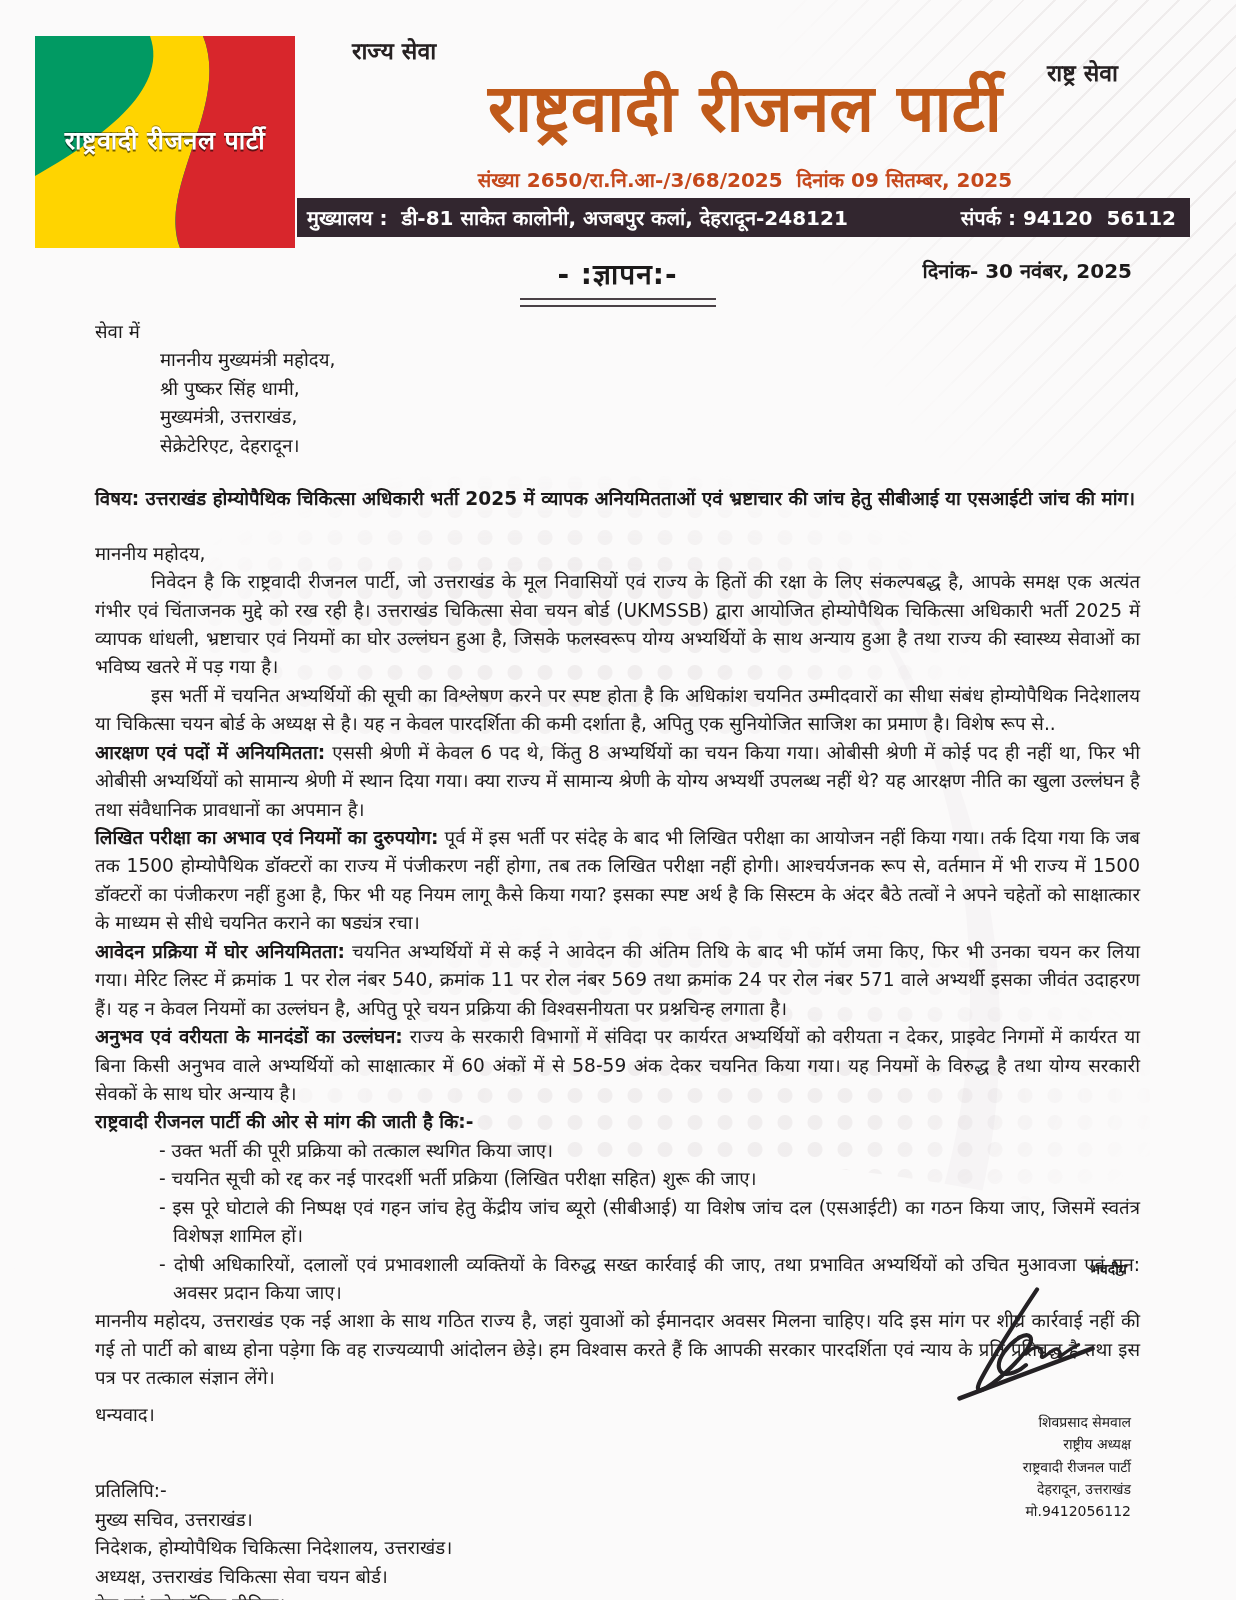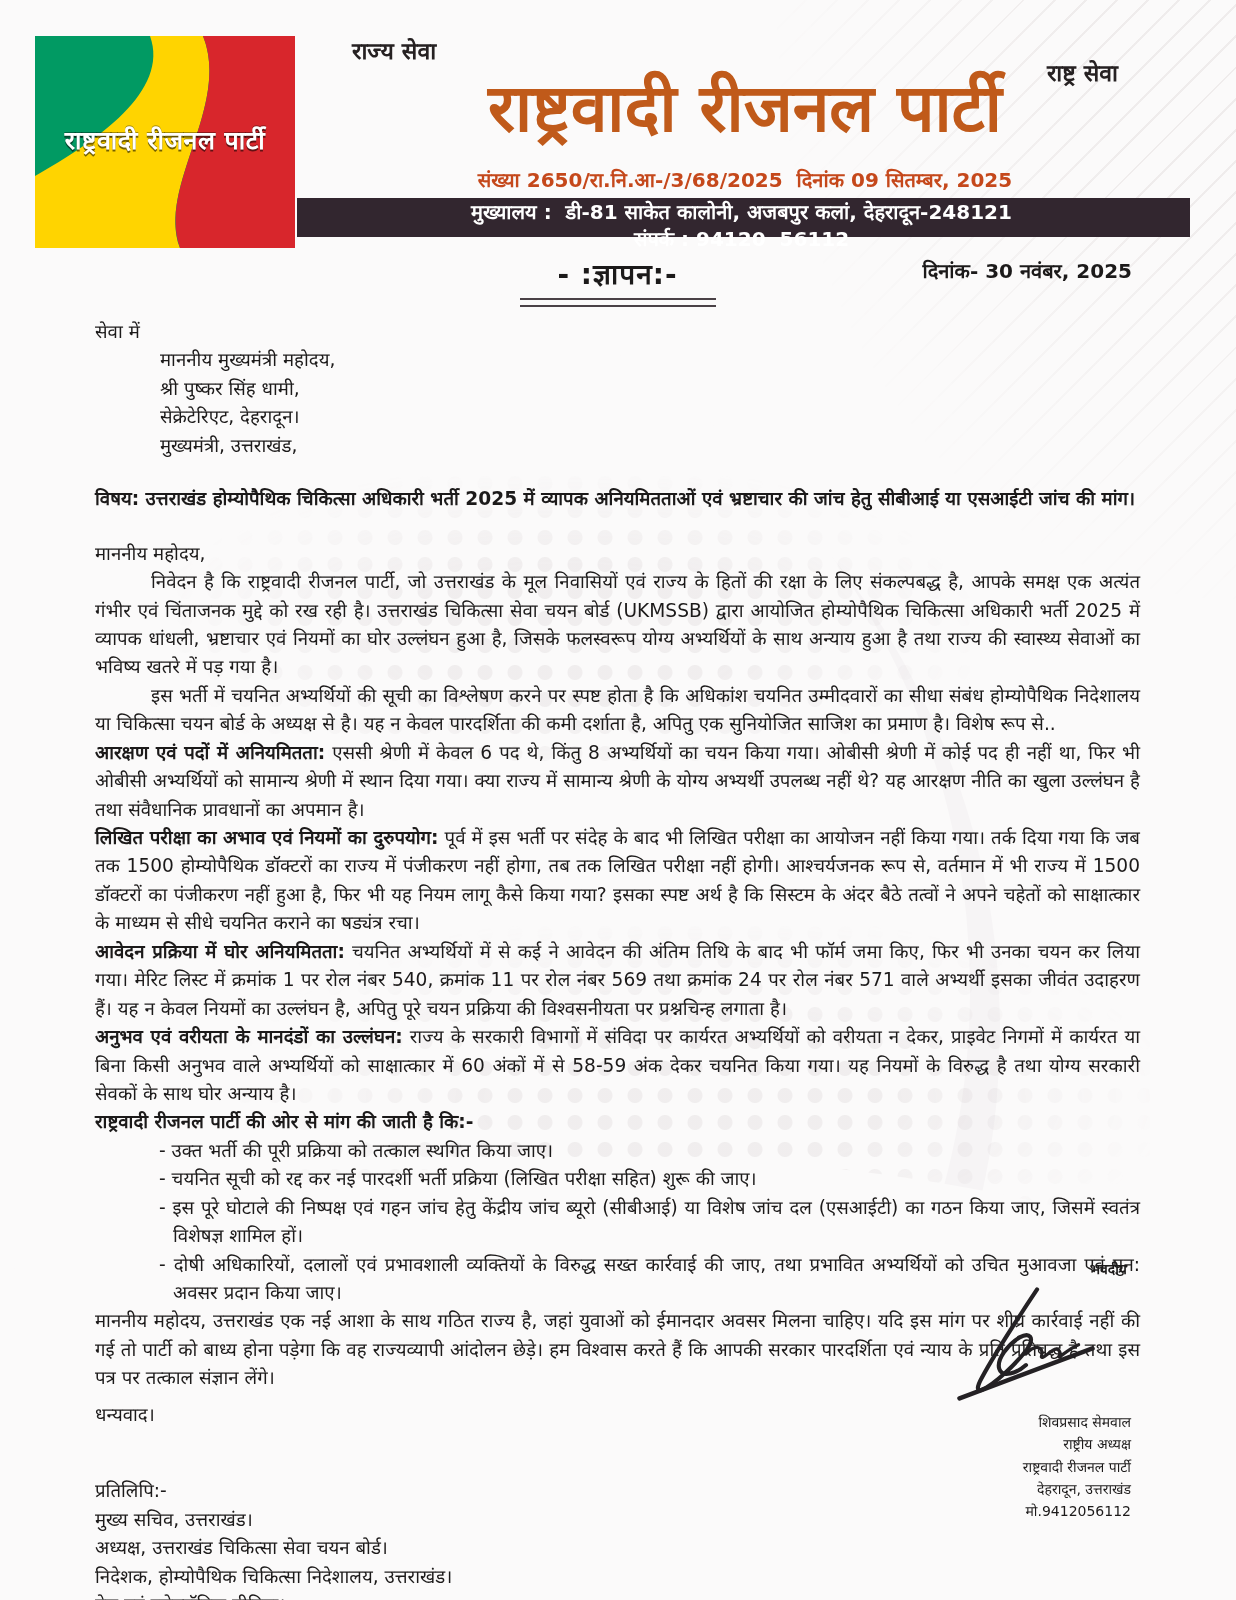--- a/index.html
+++ b/index.html
@@ -68,21 +68,21 @@
   }
   .ref-line{
     position:absolute;left:300px;width:890px;top:166px;
     text-align:center;font-size:20px;font-weight:bold;color:#c5481b;white-space:pre;
   }
   .hq-bar{
     position:absolute;left:297px;right:46px;top:198px;height:39px;
     background:#32262f;color:#fff;
     display:flex;align-items:center;justify-content:space-between;
     padding:0 14px 0 10px;box-sizing:border-box;
-    font-size:20px;font-weight:bold;white-space:pre;flex-direction:column;
+    font-size:20px;font-weight:bold;white-space:pre;
   }
   
   .letter-body{
     position:absolute;left:95px;right:96px;top:254px;
     font-size:18.6px;line-height:1.53;text-align:justify;
   }
   .memo-row{position:relative;height:46px;}
   .memo-title-wrap{position:absolute;left:0;right:0;text-align:center;top:0;}
   .memo-title{display:inline-block;font-size:28px;font-weight:bold;letter-spacing:1px;}
   .memo-underline{width:196px;height:5px;margin:1px auto 0;
@@ -145,22 +145,22 @@
         <span class="memo-title">- :ज्ञापन:-</span>
         <div class="memo-underline"></div>
       </div>
       <div class="memo-date">दिनांक- 30 नवंबर, 2025</div>
     </div>
 
     <div class="seva-mein">सेवा में</div>
     <div class="address">
       <div>माननीय मुख्यमंत्री महोदय,</div>
       <div>श्री पुष्कर सिंह धामी,</div>
+      <div>मुख्यमंत्री, उत्तराखंड,</div>
       <div>सेक्रेटेरिएट, देहरादून।</div>
-      <div>मुख्यमंत्री, उत्तराखंड,</div>
     </div>
 
     <div class="subject">विषय: उत्तराखंड होम्योपैथिक चिकित्सा अधिकारी भर्ती 2025 में व्यापक अनियमितताओं एवं भ्रष्टाचार की जांच हेतु सीबीआई या एसआईटी जांच की मांग।</div>
     <div class="salutation">माननीय महोदय,</div>
 
     <div class="para indent"><span class="lead"></span><span>निवेदन है कि राष्ट्रवादी रीजनल पार्टी, जो उत्तराखंड के मूल निवासियों एवं राज्य के हितों की रक्षा के लिए संकल्पबद्ध है, आपके समक्ष एक अत्यंत गंभीर एवं चिंताजनक मुद्दे को रख रही है। उत्तराखंड चिकित्सा सेवा चयन बोर्ड (UKMSSB) द्वारा आयोजित होम्योपैथिक चिकित्सा अधिकारी भर्ती 2025 में व्यापक धांधली, भ्रष्टाचार एवं नियमों का घोर उल्लंघन हुआ है, जिसके फलस्वरूप योग्य अभ्यर्थियों के साथ अन्याय हुआ है तथा राज्य की स्वास्थ्य सेवाओं का भविष्य खतरे में पड़ गया है।</span></div>
     <div class="para indent"><span class="lead"></span><span>इस भर्ती में चयनित अभ्यर्थियों की सूची का विश्लेषण करने पर स्पष्ट होता है कि अधिकांश चयनित उम्मीदवारों का सीधा संबंध होम्योपैथिक निदेशालय या चिकित्सा चयन बोर्ड के अध्यक्ष से है। यह न केवल पारदर्शिता की कमी दर्शाता है, अपितु एक सुनियोजित साजिश का प्रमाण है। विशेष रूप से..</span></div>
     <div class="para"><span class="lead">आरक्षण एवं पदों में अनियमितता:</span><span> एससी श्रेणी में केवल 6 पद थे, किंतु 8 अभ्यर्थियों का चयन किया गया। ओबीसी श्रेणी में कोई पद ही नहीं था, फिर भी ओबीसी अभ्यर्थियों को सामान्य श्रेणी में स्थान दिया गया। क्या राज्य में सामान्य श्रेणी के योग्य अभ्यर्थी उपलब्ध नहीं थे? यह आरक्षण नीति का खुला उल्लंघन है तथा संवैधानिक प्रावधानों का अपमान है।</span></div>
     <div class="para"><span class="lead">लिखित परीक्षा का अभाव एवं नियमों का दुरुपयोग:</span><span> पूर्व में इस भर्ती पर संदेह के बाद भी लिखित परीक्षा का आयोजन नहीं किया गया। तर्क दिया गया कि जब तक 1500 होम्योपैथिक डॉक्टरों का राज्य में पंजीकरण नहीं होगा, तब तक लिखित परीक्षा नहीं होगी। आश्चर्यजनक रूप से, वर्तमान में भी राज्य में 1500 डॉक्टरों का पंजीकरण नहीं हुआ है, फिर भी यह नियम लागू कैसे किया गया? इसका स्पष्ट अर्थ है कि सिस्टम के अंदर बैठे तत्वों ने अपने चहेतों को साक्षात्कार के माध्यम से सीधे चयनित कराने का षड्यंत्र रचा।</span></div>
     <div class="para"><span class="lead">आवेदन प्रक्रिया में घोर अनियमितता:</span><span> चयनित अभ्यर्थियों में से कई ने आवेदन की अंतिम तिथि के बाद भी फॉर्म जमा किए, फिर भी उनका चयन कर लिया गया। मेरिट लिस्ट में क्रमांक 1 पर रोल नंबर 540, क्रमांक 11 पर रोल नंबर 569 तथा क्रमांक 24 पर रोल नंबर 571 वाले अभ्यर्थी इसका जीवंत उदाहरण हैं। यह न केवल नियमों का उल्लंघन है, अपितु पूरे चयन प्रक्रिया की विश्वसनीयता पर प्रश्नचिन्ह लगाता है।</span></div>
@@ -171,22 +171,22 @@
     <div class="demand">- चयनित सूची को रद्द कर नई पारदर्शी भर्ती प्रक्रिया (लिखित परीक्षा सहित) शुरू की जाए।</div>
     <div class="demand">- इस पूरे घोटाले की निष्पक्ष एवं गहन जांच हेतु केंद्रीय जांच ब्यूरो (सीबीआई) या विशेष जांच दल (एसआईटी) का गठन किया जाए, जिसमें स्वतंत्र विशेषज्ञ शामिल हों।</div>
     <div class="demand">- दोषी अधिकारियों, दलालों एवं प्रभावशाली व्यक्तियों के विरुद्ध सख्त कार्रवाई की जाए, तथा प्रभावित अभ्यर्थियों को उचित मुआवजा एवं पुन: अवसर प्रदान किया जाए।</div>
 
     <div class="para">माननीय महोदय, उत्तराखंड एक नई आशा के साथ गठित राज्य है, जहां युवाओं को ईमानदार अवसर मिलना चाहिए। यदि इस मांग पर शीघ्र कार्रवाई नहीं की गई तो पार्टी को बाध्य होना पड़ेगा कि वह राज्यव्यापी आंदोलन छेड़े। हम विश्वास करते हैं कि आपकी सरकार पारदर्शिता एवं न्याय के प्रति प्रतिबद्ध है तथा इस पत्र पर तत्काल संज्ञान लेंगे।</div>
     <div class="thanks">धन्यवाद।</div>
 
     <div class="copies">
       <div>प्रतिलिपि:-</div>
       <div>मुख्य सचिव, उत्तराखंड।</div>
+      <div>निदेशक, होम्योपैथिक चिकित्सा निदेशालय, उत्तराखंड।</div>
       <div>अध्यक्ष, उत्तराखंड चिकित्सा सेवा चयन बोर्ड।</div>
-      <div>निदेशक, होम्योपैथिक चिकित्सा निदेशालय, उत्तराखंड।</div>
       <div>प्रेस एवं इलेक्ट्रॉनिक मीडिया।</div>
     </div>
   </div>
 
   <div class="sign-block">
     <div class="valediction">भवदीय</div>
     <div class="signature">
       <svg width="190" height="120" viewBox="0 0 200 130">
         <g fill="none" stroke="#242124" stroke-linecap="round">
           <path d="M112,8 C92,38 66,78 52,104 C47,113 46,119 52,117 C66,111 90,88 101,73 C110,60 104,54 93,60 C80,68 68,84 71,94 C74,104 90,99 100,90" stroke-width="4.5"></path>

